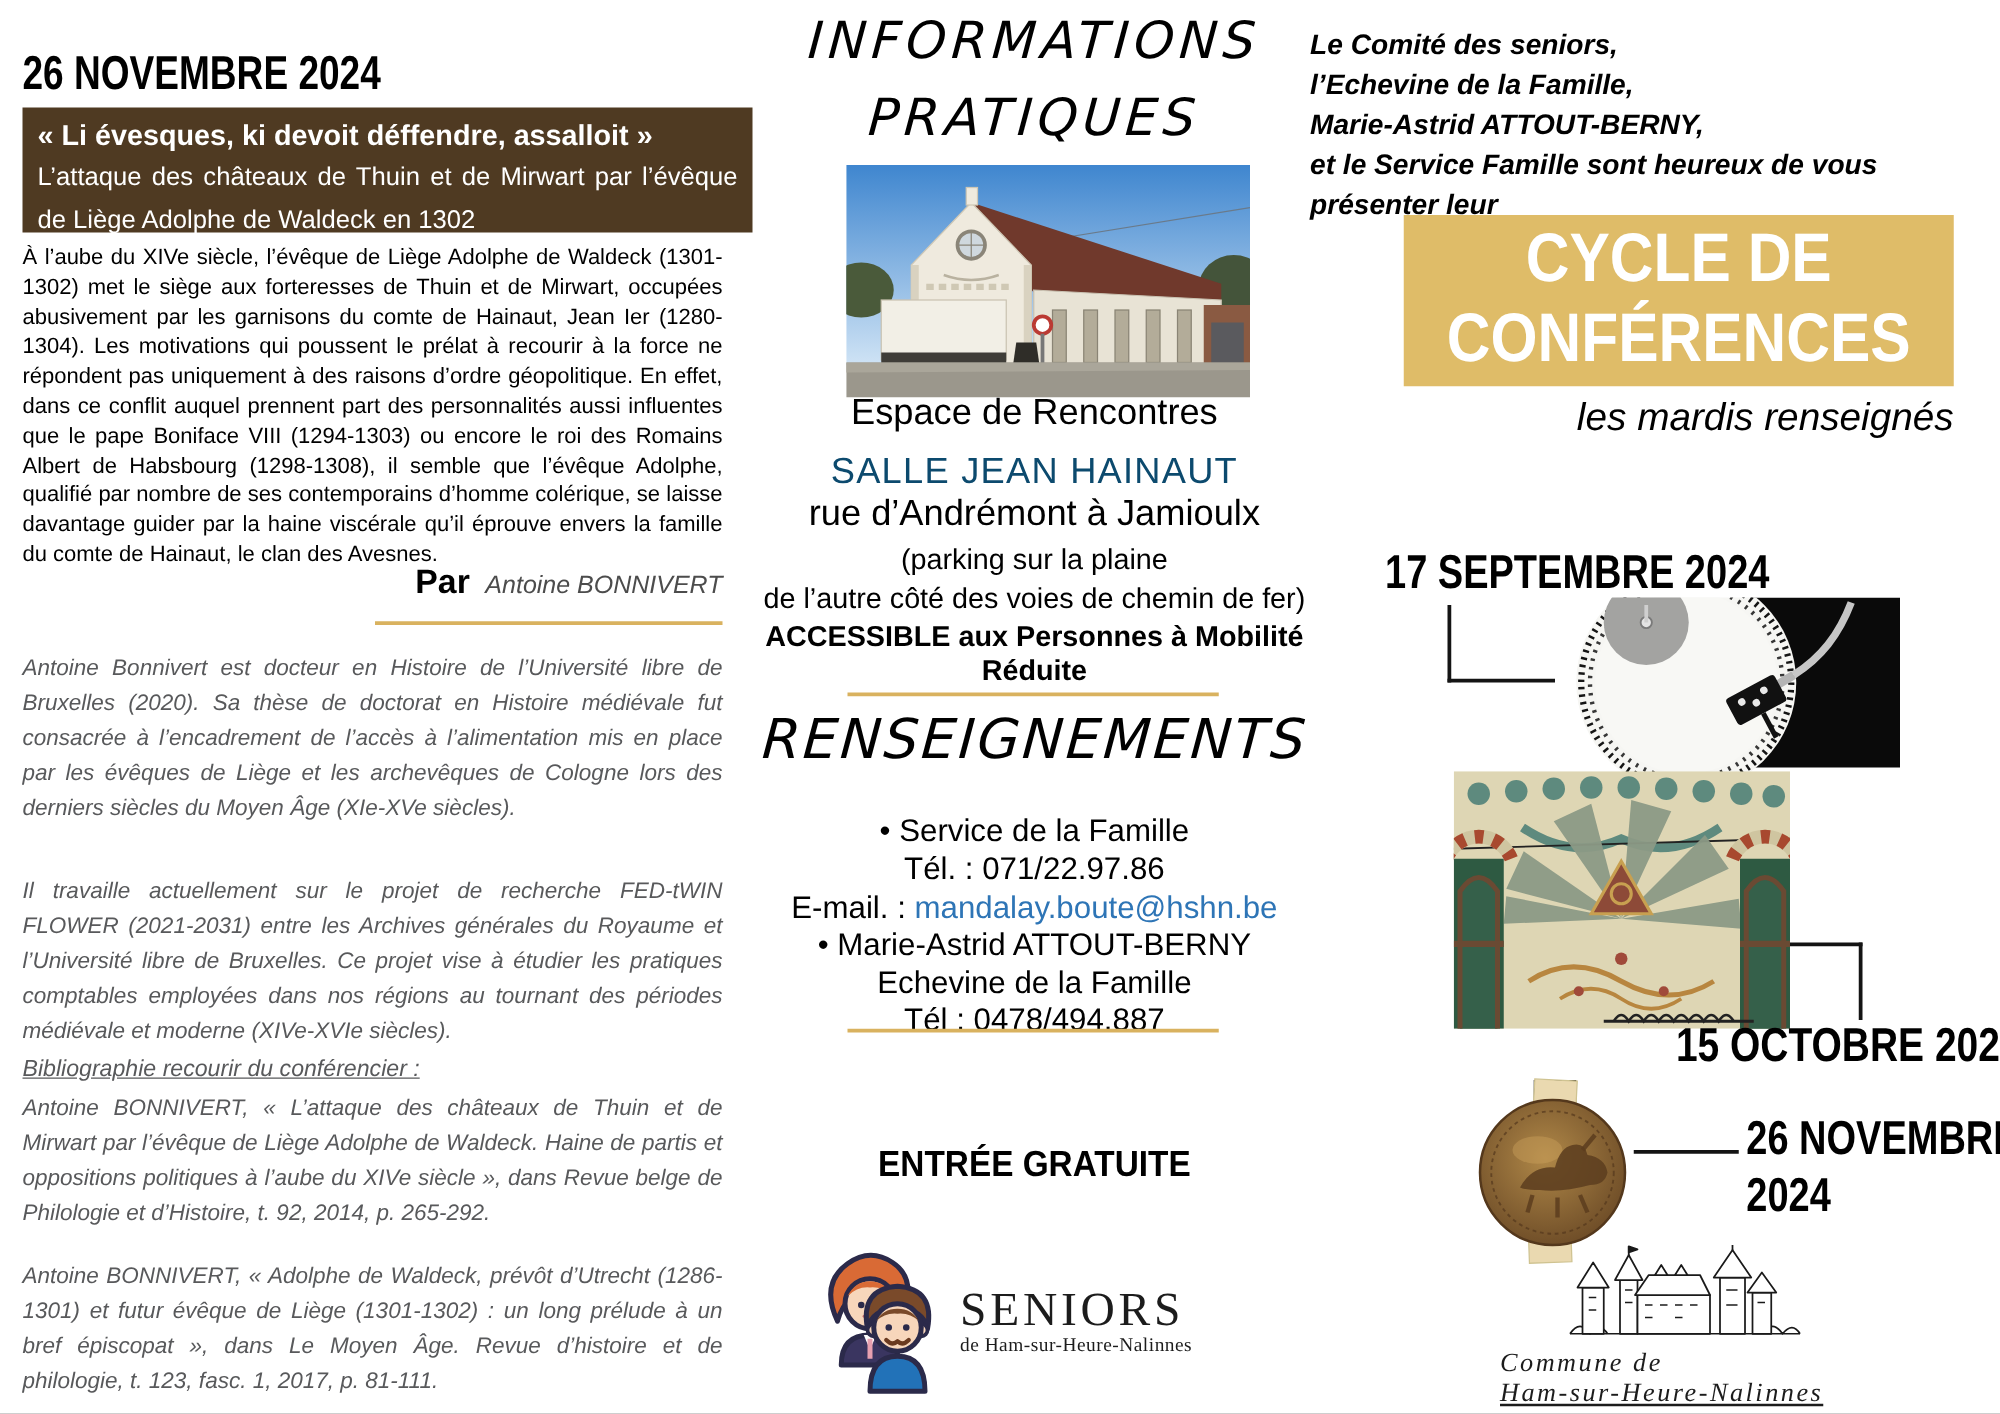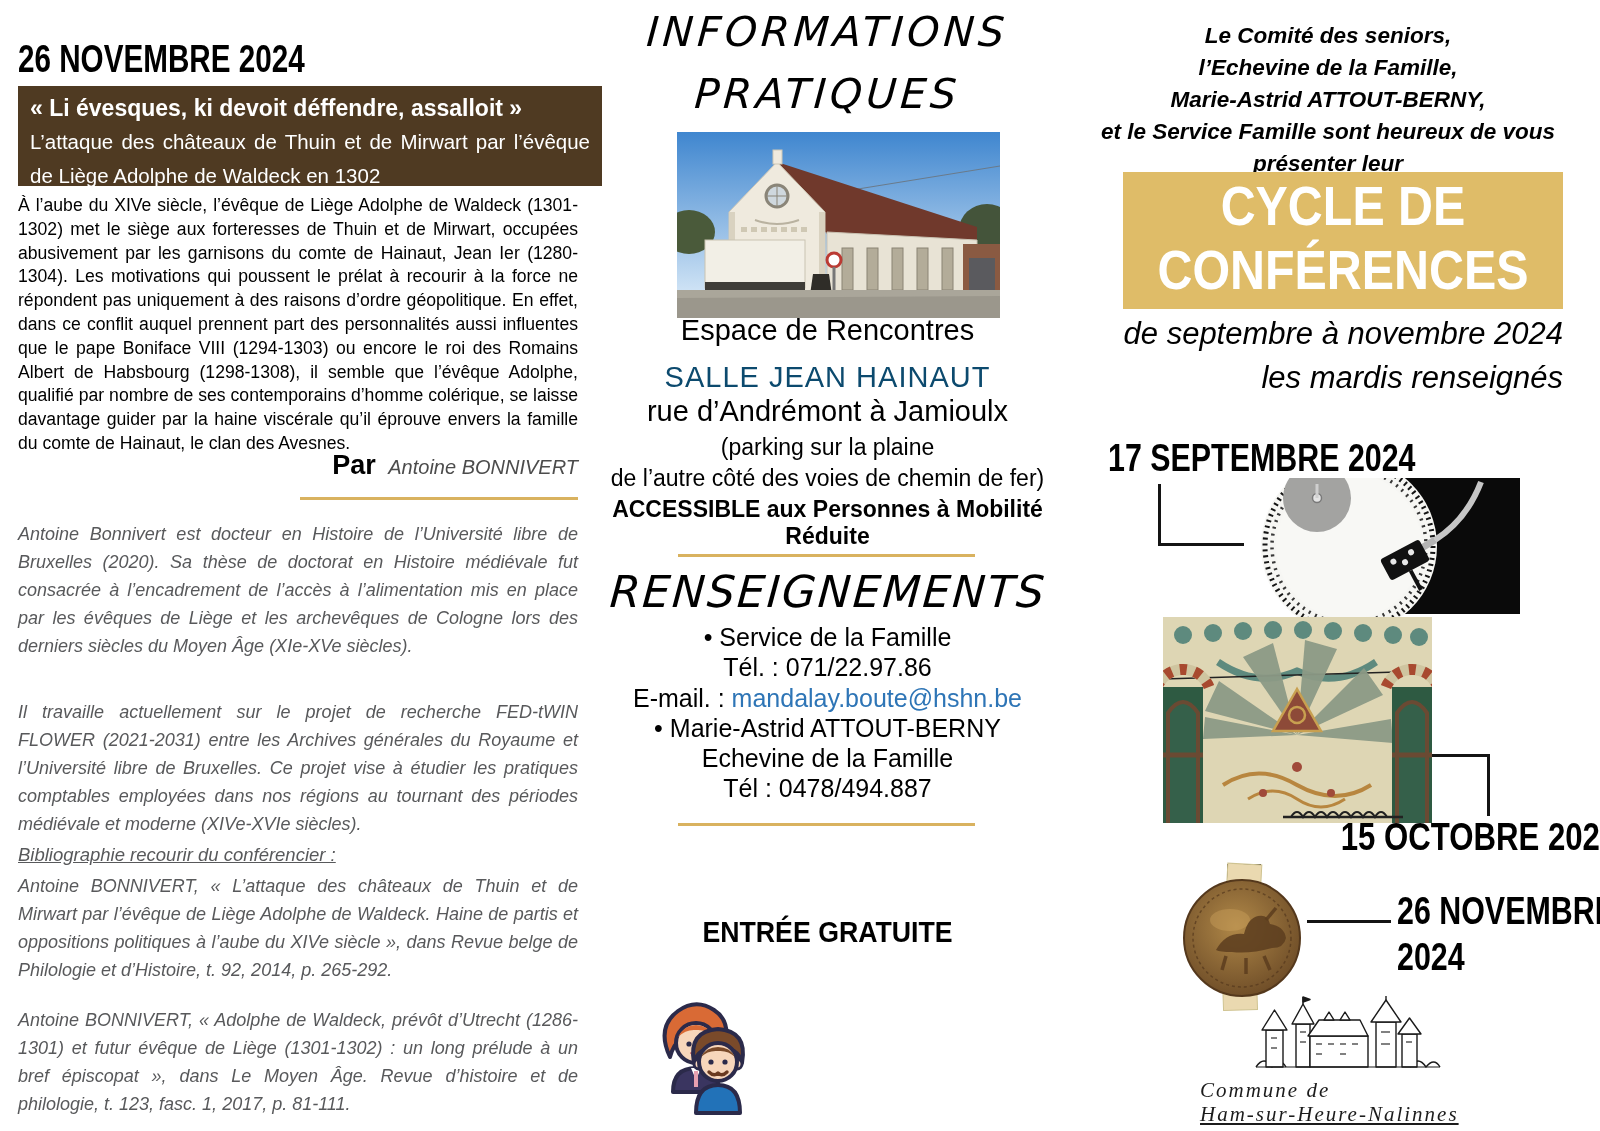--- a/index.html
+++ b/index.html
@@ -35,35 +35,35 @@
   .m-venue{top:314px;font-size:29px;}
   .m-salle{top:361px;font-size:29px;color:#0c4a6e;letter-spacing:1px;}
   .m-street{top:395px;font-size:29px;}
   .m-park1{top:434px;font-size:23px;}
   .m-park2{top:465px;font-size:23px;}
   .m-access{top:496px;font-size:23px;font-weight:800;}
   .gold-divider{height:3px;background:#d9b25f;}
   .m-div1{left:678px;top:554px;width:297px;}
   .m-div2{left:678px;top:823px;width:297px;}
   .m-rens{top:566px;font-size:44px;letter-spacing:2px;}
-  .m-line{font-size:25px;}
+  .m-line{font-size:25px;margin-top:28px;}
   .m-c1{top:623px;}
   .m-c1t{top:653px;}
   .m-email{top:684px;}
   .m-email a{color:#2e75b6;text-decoration:none;}
   .m-c2{top:714px;}
   .m-c2r{top:744px;}
   .m-c2t{top:774px;}
   .m-entree{top:916px;font-size:29px;font-weight:800;transform:scaleX(.92);transform-origin:center;}
   .logo-row{left:648px;top:992px;width:360px;height:130px;display:flex;align-items:center;text-align:left;}
   .logo-text .big{font-family:"Liberation Serif",serif;font-size:38px;letter-spacing:3px;color:#1c1c1c;line-height:40px;}
   .logo-text .small{font-family:"Liberation Serif",serif;font-size:15.5px;color:#1c1c1c;letter-spacing:.4px;}
 
   
-  .r-intro{left:1088px;top:20px;width:480px;text-align:center;
+  .r-intro{left:1048px;top:20px;width:480px;
            font-weight:700;font-style:italic;font-size:22.5px;line-height:32px;}
   .gold-banner{left:1123px;top:172px;width:440px;height:135px;background:#dfbc68;
                color:#fff;text-align:center;padding-top:2px;}
   .gold-banner .bl{font-size:55px;font-weight:800;line-height:64px;
                    transform:scaleX(.88);transform-origin:center;white-space:nowrap;}
   .r-sched{left:1095px;top:312px;width:468px;text-align:right;font-style:italic;
            font-size:31px;line-height:44px;}
   .ev-head{font-size:38px;font-weight:800;white-space:nowrap;display:inline-block;}
   .ev1{left:1108px;top:437px;transform:scaleX(.8);transform-origin:left center;}
   .ev2-wrap{left:1280px;top:816px;width:283px;text-align:right;}
@@ -201,37 +201,40 @@
         <circle cx="23" cy="45" r="5" fill="#f7d6bb" stroke="#2b2a4a" stroke-width="3"></circle>
         <circle cx="61" cy="45" r="5" fill="#f7d6bb" stroke="#2b2a4a" stroke-width="3"></circle>
         <circle cx="42" cy="43" r="19" fill="#f7d6bb" stroke="#2b2a4a" stroke-width="4"></circle>
         <path d="M25,38 Q30,28 42,28 Q54,28 59,38 Q52,31 42,32 Q32,31 25,38 Z" fill="#7a4a2a"></path>
         <circle cx="35" cy="43" r="2.6" fill="#2b2a4a"></circle>
           <circle cx="49" cy="43" r="2.6" fill="#2b2a4a"></circle>
         <path d="M33,53 Q38,58 42,54 M42,54 Q46,58 51,53" fill="none" stroke="#6a3a20" stroke-width="3.4" stroke-linecap="round"></path>
         <path d="M20,94 Q20,66 42,66 Q64,66 64,94 Z" fill="#2272b8" stroke="#2b2a4a" stroke-width="4" stroke-linejoin="round"></path>
       </g>
     </svg>
+    <div class="logo-text">
+      <div class="big">SENIORS</div>
+      <div class="small">de Ham-sur-Heure-Nalinnes</div>
+    </div>
   </div>
 
   <div class="abs r-intro">
     <div>Le Comité des seniors,</div>
     <div>l’Echevine de la Famille,</div>
     <div>Marie-Astrid ATTOUT-BERNY,</div>
     <div>et le Service Famille sont heureux de vous</div>
     <div>présenter leur</div>
   </div>
 
   <div class="abs gold-banner">
     <div class="bl">CYCLE DE</div>
     <div class="bl">CONFÉRENCES</div>
   </div>
 
   <div class="abs r-sched">
-    <div>de septembre à novembre 2024</div>
     <div>les mardis renseignés</div>
   </div>
 
   <div class="abs ev-head ev1">17 SEPTEMBRE  2024</div>
   <div class="abs blk-line br1v"></div>
   <div class="abs blk-line br1h"></div>
 
   <svg class="abs turntable" viewBox="0 0 263 147">
     <rect x="0" y="0" width="263" height="147" fill="#ffffff"></rect>
     <rect x="143" y="0" width="120" height="136" fill="#0a0a0a"></rect>

